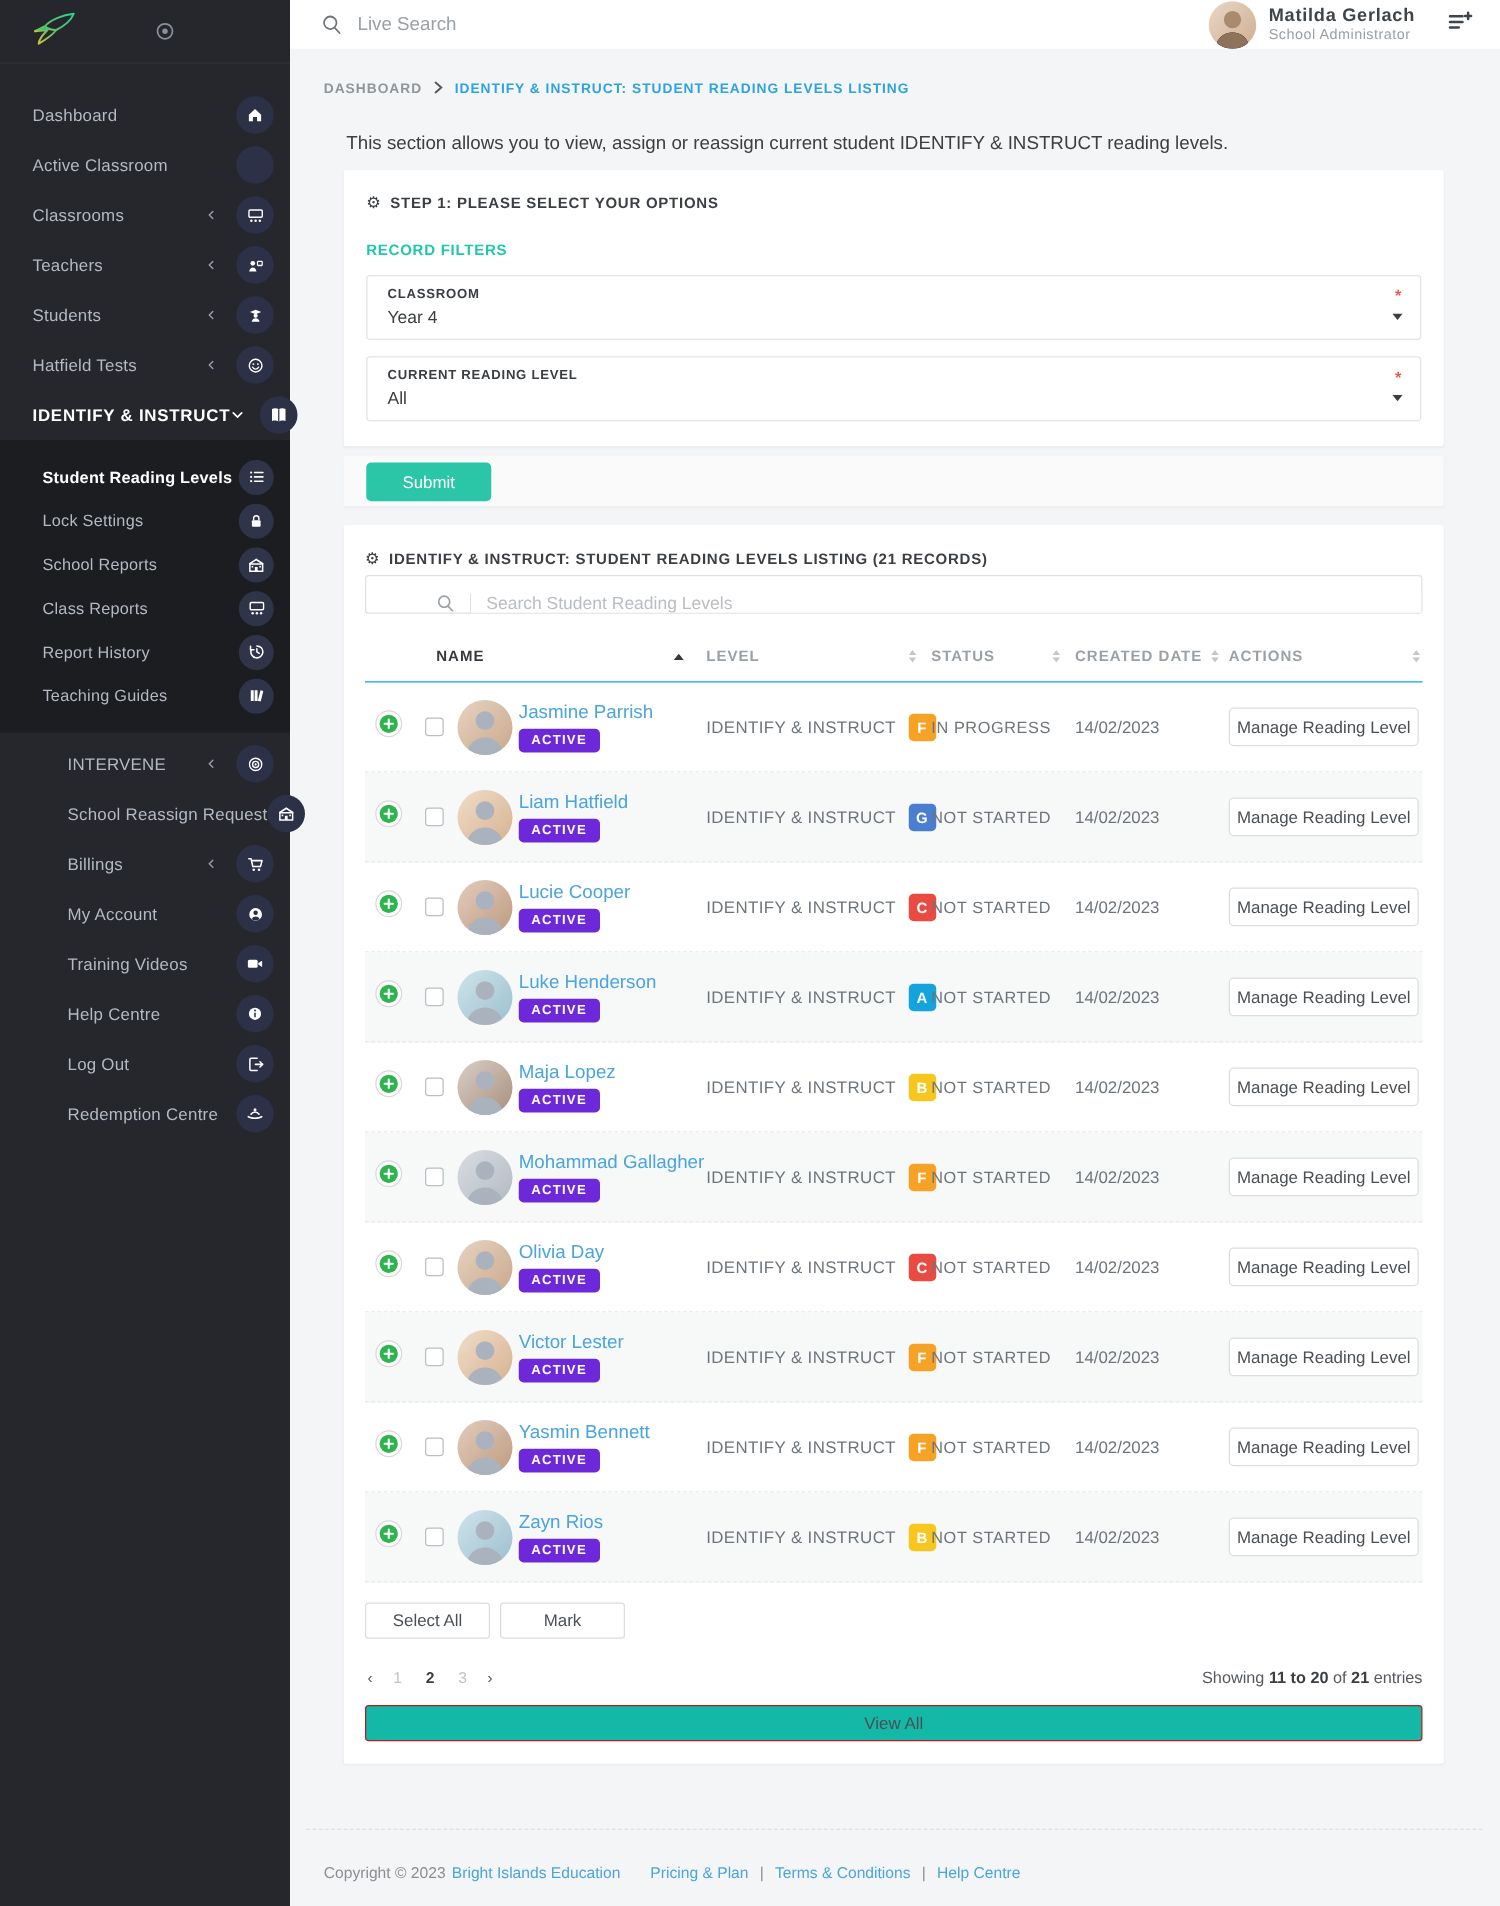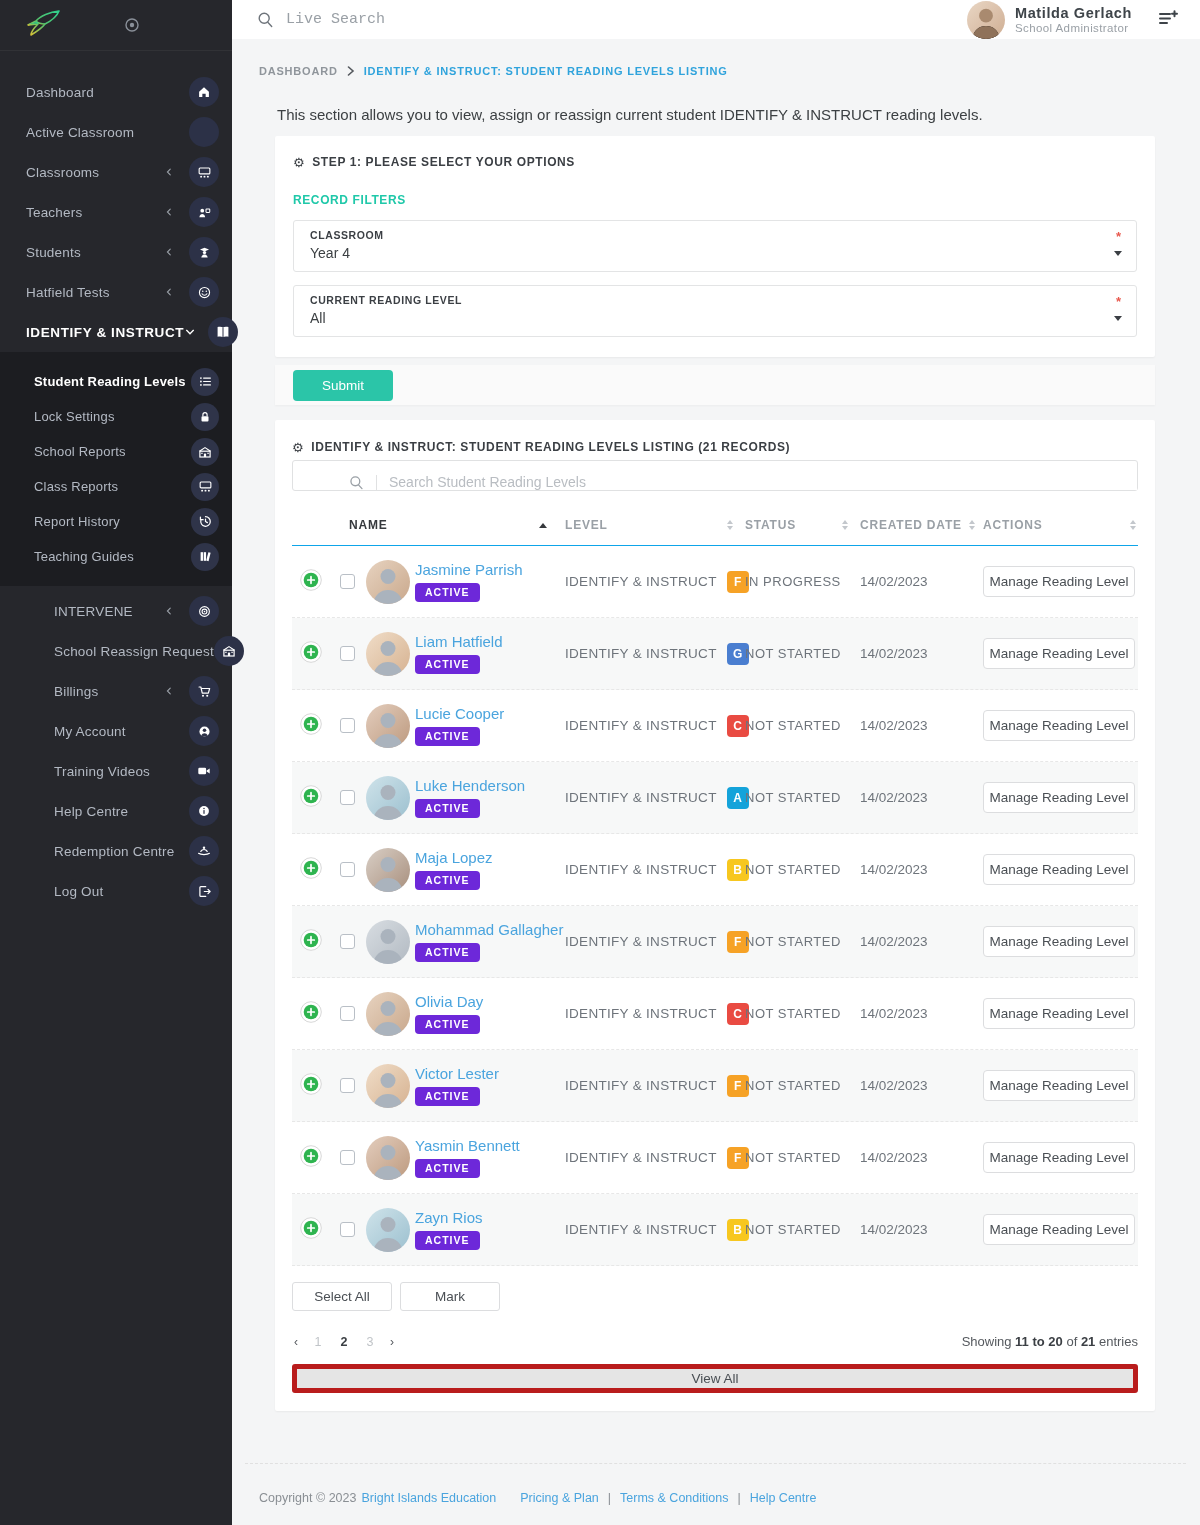--- a/index.html
+++ b/index.html
@@ -19,21 +19,21 @@
   .submenu { background:#1c1d21; padding:12px 0; }
   .submenu .nav-item { height:35px; padding-left:34px; font-size:13px; }
   .submenu .icircle { width:28px; height:28px; background:#2f3449; }
   .submenu .nav-item.active .lbl { letter-spacing:.2px; }
   .nav-item svg { display:block; }
 
   
   .main { flex:1; display:flex; flex-direction:column; }
   .topbar { height:51px; background:#fff; display:flex; align-items:center; padding:0 22px 0 25px; }
   .topbar .s-icon { display:flex; margin-right:12px; }
-  .live-search { border:none; outline:none; font-size:15px; color:#0369a1; flex:1; font-family:Liberation Mono, monospace; background:transparent; }
+  .live-search { border:none; outline:none; font-size:15px; color:#0369a1; flex:1; font-family:Liberation Sans, sans-serif; background:transparent; }
   .live-search::placeholder { color:#9aa0a6; }
   .user { display:flex; align-items:center; gap:10px; margin-right:26px; }
   .avatar { border-radius:50%; overflow:hidden; position:relative; background:linear-gradient(135deg,#e9d6c4,#cfae93); display:flex; align-items:flex-end; justify-content:center; flex:none; }
   .avatar svg { display:block; }
   .u-avatar { width:38px; height:38px; }
   .u-name { font-size:14.5px; font-weight:700; color:#3e4449; letter-spacing:.6px; }
   .u-role { font-size:11.5px; color:#9aa0a6; letter-spacing:.4px; margin-top:1px; }
 
   .breadcrumb { padding:23px 0 0 27px; display:flex; align-items:center; gap:9px; }
   .bc-parent { font-size:11px; font-weight:700; color:#8f959b; letter-spacing:.8px; cursor:pointer; }
@@ -95,21 +95,21 @@
   .bulk { margin-top:16px; display:flex; gap:8px; }
   .btn-bulk { width:100px; height:29px; background:#fff; border:1px solid #dcdddf; border-radius:3px; font-size:13.5px; color:#4a4f54; font-family:inherit; cursor:pointer; }
 
   .pager { margin-top:23px; display:flex; align-items:center; justify-content:space-between; }
   .pages { display:flex; align-items:center; gap:10px; font-size:12.5px; }
   .pg { min-width:16px; text-align:center; color:#c0c4c8; cursor:pointer; }
   .pg.cur { color:#3b3f44; font-weight:700; }
   .pg-arrow { color:#55595e; font-size:12px; cursor:pointer; padding:0 2px; }
   .summary { font-size:13px; color:#55595e; }
   .summary b { color:#3b3f44; }
-  .view-all { margin-top:15px; width:100%; height:29px; background:#e5e5e5; border:5px solid #b91c1c; border-radius:3px; font-size:13.5px; color:#4a4f54; font-family:inherit; cursor:pointer; }
+  .view-all { margin-top:15px; width:100%; height:29px; background:#14b8a6; border:1px solid #b91c1c; border-radius:3px; font-size:13.5px; color:#4a4f54; font-family:inherit; cursor:pointer; }
 
   .footer { margin:52px 14px 0 13px; border-top:1px dashed #e0e0e0; padding:27px 0 20px 14px; font-size:12.5px; color:#8a8f94; display:flex; align-items:center; }
   .footer a { color:#4aa4de; text-decoration:none; cursor:pointer; }
   .f-sep { margin:0 9px; color:#8a8f94; }
   .f-brand { margin-left:5px; }
   .f-links { margin-left:24px; display:flex; align-items:center; }
 </style>
 </head>
 <body>
 
@@ -363,35 +363,35 @@
           <span class="lbl">Help Centre</span>
           <span class="icircle">
             <svg width="14" height="14" viewBox="0 0 16 16">
               <circle cx="8" cy="8" r="5.6" fill="#fff"></circle>
               <rect x="7.3" y="7" width="1.4" height="4.2" fill="#2c3147"></rect>
               <circle cx="8" cy="5.1" r=".9" fill="#2c3147"></circle>
             </svg>
           </span>
         </div>
         <div class="nav-item">
+          <span class="lbl">Log Out</span>
+          <span class="icircle">
+            <svg width="15" height="15" viewBox="0 0 16 16">
+              <path d="M9.3 2.8H4.1a1 1 0 0 0-1 1v8.4a1 1 0 0 0 1 1h5.2" fill="none" stroke="#fff" stroke-width="1.3" stroke-linecap="round"></path>
+              <path d="M7.8 8h6.1M11.7 5.7 14 8l-2.3 2.3" fill="none" stroke="#fff" stroke-width="1.3" stroke-linecap="round" stroke-linejoin="round"></path>
+            </svg>
+          </span>
+        </div>
+        <div class="nav-item">
           <span class="lbl">Redemption Centre</span>
           <span class="icircle">
             <svg width="16" height="16" viewBox="0 0 16 16">
               <path d="M2.6 10.3c2 1.7 8.8 1.7 10.8 0" fill="none" stroke="#fff" stroke-width="1.2" stroke-linecap="round"></path>
               <path d="M4.8 8.4c.8-1.3 2-1.9 3.2-1.9s2.4.6 3.2 1.9" fill="none" stroke="#fff" stroke-width="1.2" stroke-linecap="round"></path>
               <circle cx="8" cy="4.7" r="1.2" fill="#fff"></circle>
-            </svg>
-          </span>
-        </div>
-        <div class="nav-item">
-          <span class="lbl">Log Out</span>
-          <span class="icircle">
-            <svg width="15" height="15" viewBox="0 0 16 16">
-              <path d="M9.3 2.8H4.1a1 1 0 0 0-1 1v8.4a1 1 0 0 0 1 1h5.2" fill="none" stroke="#fff" stroke-width="1.3" stroke-linecap="round"></path>
-              <path d="M7.8 8h6.1M11.7 5.7 14 8l-2.3 2.3" fill="none" stroke="#fff" stroke-width="1.3" stroke-linecap="round" stroke-linejoin="round"></path>
             </svg>
           </span>
         </div>
       </nav>
   </aside>
 
   <main class="main">
 
     <header class="topbar">
       <span class="s-icon">

